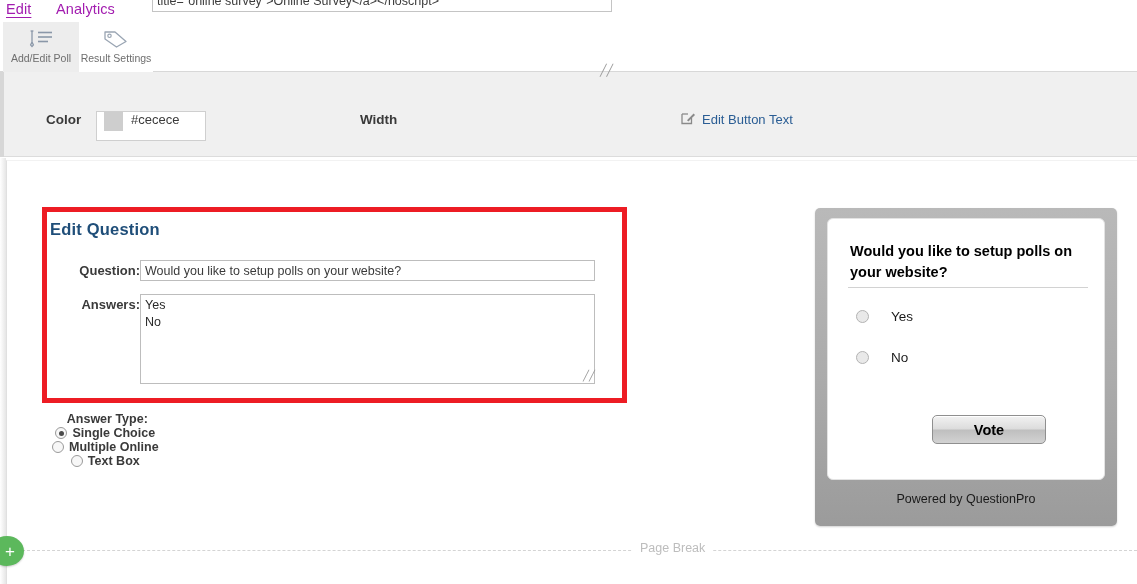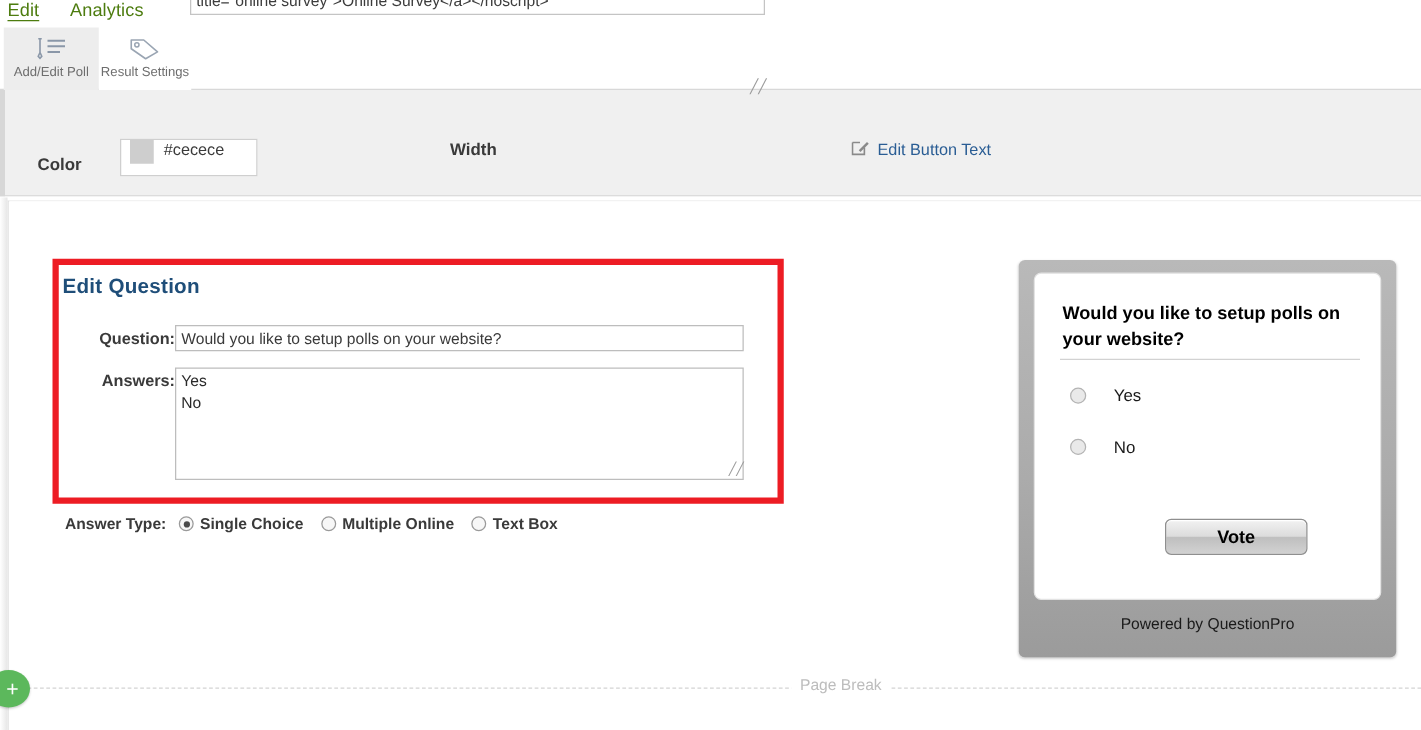--- a/index.html
+++ b/index.html
@@ -12,21 +12,21 @@
   }
   #root { position: relative; width: 1137px; height: 584px; background: #fff; }
 
   
   .tabstrip {
     position: absolute; left: 0; top: 0; width: 1137px; height: 22px;
     background: #ffffff;
   }
   .tabstrip .tab {
     position: absolute; top: 1px;
-    font-size: 14.5px; color: #4d7c0f; letter-spacing: .1px;
+    font-size: 14.5px; color: #a21caf; letter-spacing: .1px;
     white-space: nowrap;
   }
   .tabstrip .tab.active { text-decoration: underline; text-underline-offset: 3px; }
   .tab-edit { left: 6px; }
   .tab-analytics { left: 56px; }
 
   
   .ribbon {
     position: absolute; left: 0; top: 22px; width: 1137px; height: 50px;
     background: #ffffff; border-bottom: 1px solid #d8d8d8;
@@ -57,21 +57,21 @@
     color: #3c3c3c; padding: 2px 4px; resize: none; overflow: hidden;
     line-height: 16px; white-space: nowrap;
   }
   .code-grip {
     position: absolute; left: 600px; top: 65px; width: 12px; height: 12px;
     color: #9a9a9a; font-size: 11px; line-height: 11px;
   }
   .band-label {
     position: absolute; font-size: 13.5px; color: #3a3a3a; font-weight: bold;
   }
-  .lbl-color { left: 30px; top: 112px; margin-top: 12px; }
+  .lbl-color { left: 46px; top: 112px; }
   .lbl-width { left: 360px; top: 112px; }
   .color-box {
     position: absolute; left: 96px; top: 111px; width: 110px; height: 30px;
     background: #fff; border: 1px solid #cfcfcf;
     display: flex; gap: 8px; padding-left: 7px;
   }
   .color-swatch { width: 19px; height: 19px; background: #cecece; }
   .color-text { font-size: 13px; color: #3a3a3a; }
   .width-select {
     position: absolute; left: 425px; top: 111px; width: 155px; height: 31px;
@@ -131,21 +131,21 @@
     font-family: "Liberation Sans", sans-serif; font-size: 12.5px; color: #2a2a2a;
     padding: 2px 4px; resize: none; line-height: 17px;
   }
   .ta-grip {
     position: absolute; left: 583px; top: 371px; width: 11px; height: 11px;
     color: #9a9a9a; font-size: 10px; line-height: 10px; pointer-events: none;
   }
   .ans-type-row {
     position: absolute; left: 52px; top: 412px;
     display: flex; align-items: center; gap: 0px;
-    font-size: 12.5px; font-weight: bold; color: #3a3a3a;
+    font-size: 12.5px; font-weight: bold; color: #3a3a3a; flex-direction: column;
   }
   .ans-type-row .at-label { margin-right: 10px; }
   .radio-opt { display: flex; align-items: center; gap: 5px; margin-right: 14px; }
   .radio {
     width: 12px; height: 12px; border-radius: 50%;
     border: 1px solid #9a9a9a; background: #f7f7f7;
     display: inline-block; position: relative; flex: none;
   }
   .radio.on::after {
     content: ""; position: absolute; left: 2.5px; top: 2.5px;

